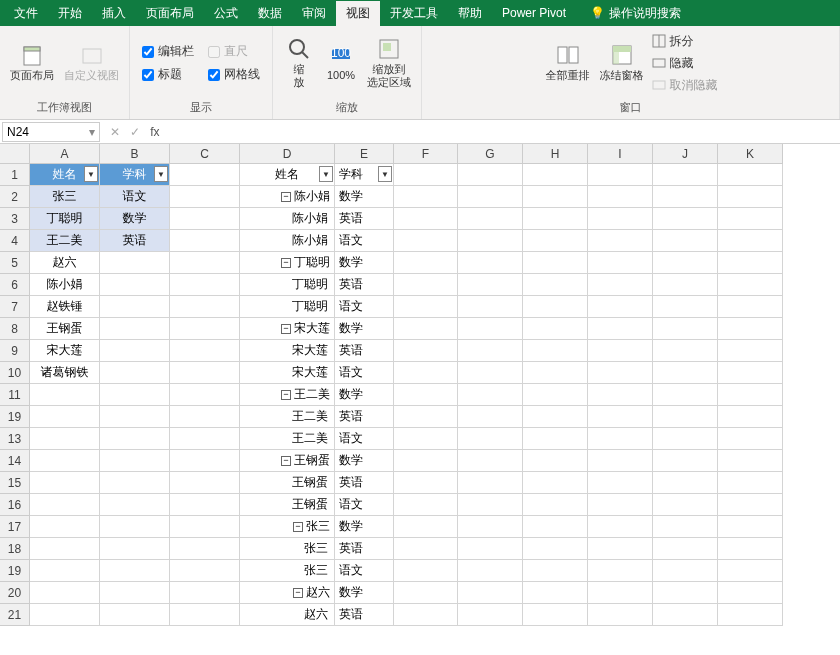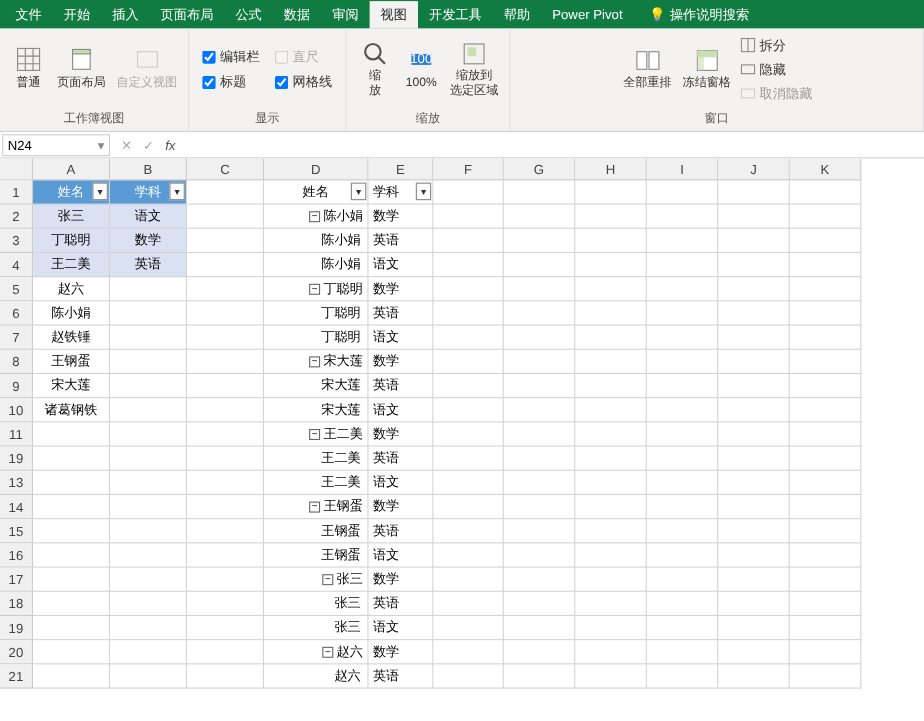--- a/index.html
+++ b/index.html
@@ -7,32 +7,32 @@
 .menubar{background:#107c41;color:#fff;height:26px;display:flex;align-items:center;padding:0 4px}
 .menubar .item{padding:4px 10px;cursor:pointer}
 .menubar .item.active{background:#f3f2f1;color:#222}
 .menubar .bulb{margin-left:4px;display:flex;align-items:center;gap:4px}
 .ribbon{background:#f3f2f1;border-bottom:1px solid #d0d0d0;height:94px;display:flex}
 .group{display:flex;flex-direction:column;align-items:center;justify-content:space-between;padding:2px 6px 2px;border-right:1px solid #e0e0e0;height:100%}
 .group-body{display:flex;align-items:flex-start;gap:2px;flex:1}
 .group-label{font-size:11px;color:#555;padding:2px 0}
 .bigbtn{display:flex;flex-direction:column;align-items:center;justify-content:center;padding:2px 4px;min-width:40px;height:70px;gap:2px;cursor:pointer}
 .bigbtn.active{background:#d4d4d4;border:1px solid #aaa}
-.bigbtn .icon{width:24px;height:24px;display:flex;align-items:flex-start;justify-content:center}
+.bigbtn .icon{width:24px;height:24px;display:flex;align-items:flex-end;justify-content:center}
 .bigbtn .lbl{font-size:11px;color:#333;text-align:center;line-height:1.2}
 .chk-col{display:flex;flex-direction:column;gap:6px;padding:4px 6px;justify-content:center;height:70px}
 .chk{display:flex;align-items:center;gap:4px;font-size:11px;color:#333}
 .chk input{width:12px;height:12px}
 .txtcol{display:flex;flex-direction:column;gap:4px;padding:4px 2px;font-size:11px;color:#333}
 .txtcol .row{display:flex;align-items:center;gap:4px;height:18px}
 .txtcol .dis{color:#999}
 .formula-bar{height:24px;border-bottom:1px solid #d0d0d0;display:flex;align-items:center;background:#fff}
 .namebox{width:98px;height:20px;border:1px solid #ccc;margin:2px;padding:2px 4px;display:flex;align-items:center;justify-content:space-between}
 .fb-btns{display:flex;align-items:center;gap:10px;padding:0 8px;color:#aaa}
-.fx{font-style:italic;color:#555}
+.fx{color:#555}
 .grid-area{position:relative;height:510px;overflow:hidden}
 .corner{position:absolute;left:0;top:0;width:30px;height:20px;background:#f0f0f0;border-right:1px solid #ccc;border-bottom:1px solid #ccc}
 .colheads{position:absolute;left:30px;top:0;height:20px;display:flex}
 .colhead{height:20px;background:#f0f0f0;border-right:1px solid #ccc;border-bottom:1px solid #ccc;display:flex;align-items:center;justify-content:center;color:#444}
 .rowheads{position:absolute;left:0;top:20px;width:30px}
 .rowhead{width:30px;height:22px;background:#f0f0f0;border-right:1px solid #ccc;border-bottom:1px solid #ccc;display:flex;align-items:center;justify-content:center;color:#444}
 .cells{position:absolute;left:30px;top:20px}
 .cellrow{display:flex;height:22px}
 .cell{height:22px;border-right:1px solid #d4d4d4;border-bottom:1px solid #d4d4d4;display:flex;align-items:center;padding:0 4px;position:relative;overflow:hidden;white-space:nowrap}
 .hdr{background:#5b9bd5;color:#fff;justify-content:center;font-weight:400}
@@ -60,32 +60,20 @@
     <div class="item">Power Pivot</div>
     <div class="item bulb">
       <span>💡</span>
       <span>操作说明搜索</span>
     </div>
 </div>
 
 <div class="ribbon">
   <div class="group">
     <div class="group-body">
-      <div class="bigbtn">
-        <span class="icon">
-            <svg width="22" height="22">
-              <rect x="1" y="1" width="20" height="20" fill="none" stroke="#888"></rect>
-              <line x1="1" y1="8" x2="21" y2="8" stroke="#888"></line>
-              <line x1="1" y1="15" x2="21" y2="15" stroke="#888"></line>
-              <line x1="8" y1="1" x2="8" y2="21" stroke="#888"></line>
-              <line x1="15" y1="1" x2="15" y2="21" stroke="#888"></line>
-            </svg>
-          </span>
-        <span class="lbl">普通</span>
-      </div>
       <div class="bigbtn">
         <span class="icon">
             <svg width="22" height="22">
               <rect x="3" y="2" width="16" height="18" fill="#fff" stroke="#888"></rect>
               <rect x="3" y="2" width="16" height="4" fill="#c8e0b4" stroke="#888"></rect>
             </svg>
           </span>
         <span class="lbl">页面布局</span>
       </div>
       <div class="bigbtn" style="color:#aaa">

